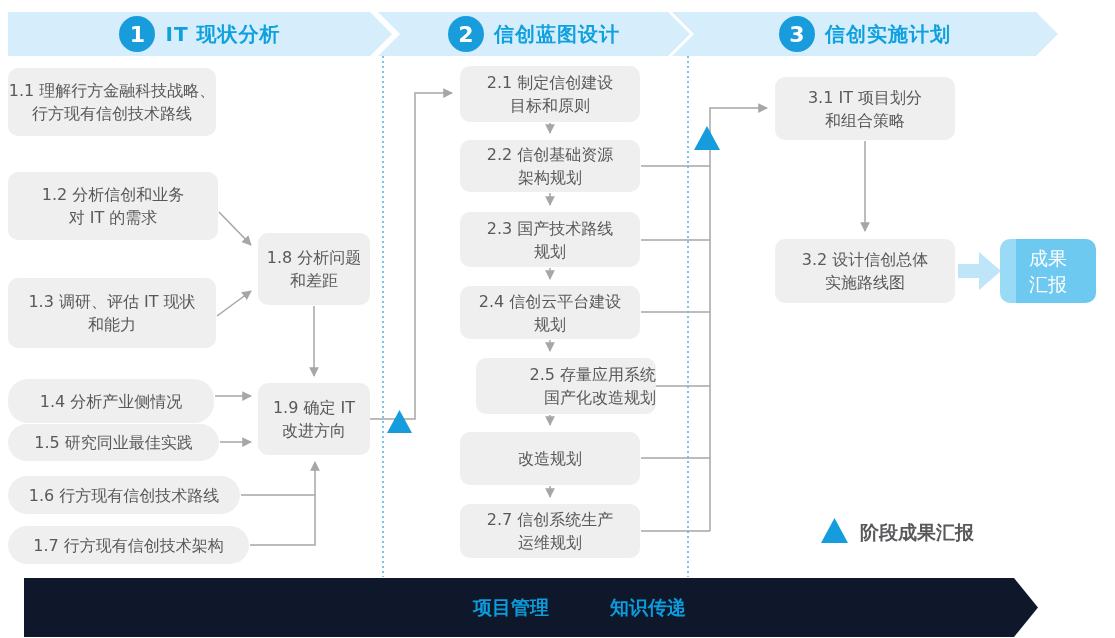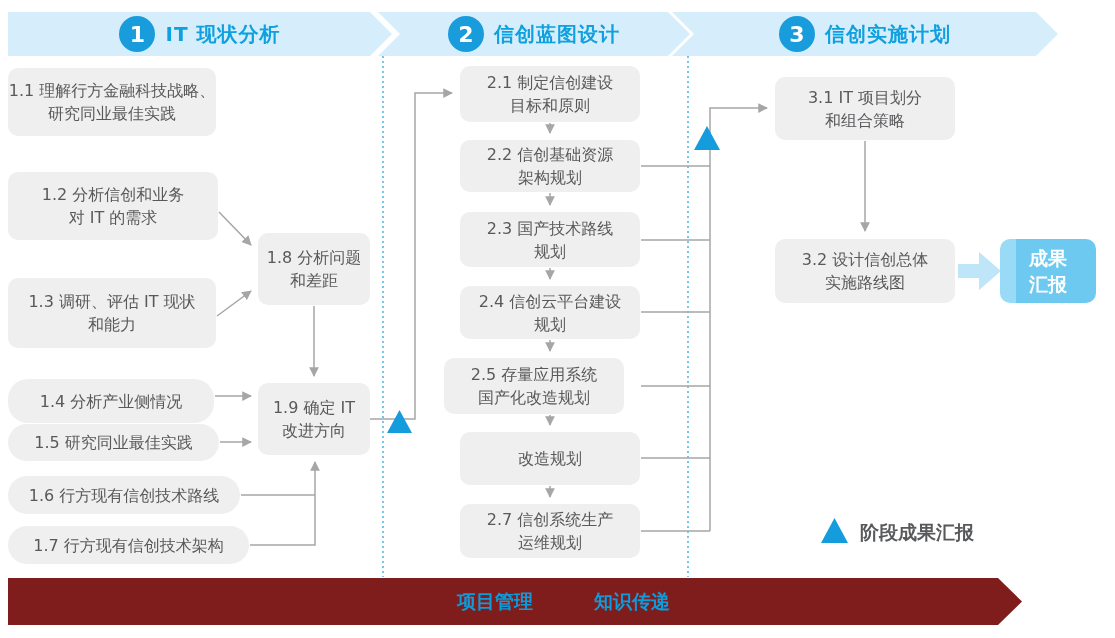--- a/index.html
+++ b/index.html
@@ -16,21 +16,21 @@
      clip-path:polygon(0 0,calc(100% - 22px) 0,100% 50%,calc(100% - 22px) 100%,0 100%);}
   .banner.b2{left:378px;width:312px;
      clip-path:polygon(0 0,calc(100% - 22px) 0,100% 50%,calc(100% - 22px) 100%,0 100%,22px 50%);}
   .banner.b3{left:672px;width:386px;
      clip-path:polygon(0 0,calc(100% - 22px) 0,100% 50%,calc(100% - 22px) 100%,0 100%,22px 50%);}
   .pnum{width:36px;height:36px;border-radius:50%;background:#189CDB;color:#fff;
         font-weight:bold;font-size:22px;display:flex;align-items:center;justify-content:center;flex:0 0 auto;}
   .plabel{color:#0FA0DF;font-weight:bold;font-size:20px;letter-spacing:1px;white-space:nowrap;}
 
   
-  .bottom-banner{position:absolute;left:8px;top:578px;width:1014px;height:47px;background:#7f1d1d;
+  .bottom-banner{position:absolute;left:24px;top:578px;width:1014px;height:59px;background:#0f172a;
      clip-path:polygon(0 0,calc(100% - 24px) 0,100% 50%,calc(100% - 24px) 100%,0 100%);z-index:2;}
   .bottom-banner span{position:absolute;top:50%;transform:translateY(-50%);width:100px;text-align:center;
      color:#0C9BDB;font-weight:bold;font-size:19px;white-space:nowrap;}
   .bottom-banner .pm{left:437px;}
   .bottom-banner .kt{left:574px;}
 
   
   .node{position:absolute;background:#EFEFEF;border-radius:10px;color:#58595B;font-size:16px;
         line-height:23px;display:flex;flex-direction:column;align-items:center;justify-content:center;
         text-align:center;z-index:2;}
@@ -42,29 +42,29 @@
   .n14{left:8px;  top:379px;width:206px;height:44px;}
   .n15{left:8px;  top:424px;width:211px;height:37px;}
   .n16{left:8px;  top:476px;width:232px;height:38px;}
   .n17{left:8px;  top:526px;width:241px;height:38px;}
   .n18{left:258px;top:233px;width:112px;height:72px;}
   .n19{left:258px;top:383px;width:112px;height:72px;}
   .n21{left:460px;top:66px; width:180px;height:56px;text-align:right;}
   .n22{left:460px;top:140px;width:180px;height:52px;}
   .n23{left:460px;top:212px;width:180px;height:55px;}
   .n24{left:460px;top:286px;width:180px;height:53px;}
-  .n25{left:444px;top:358px;width:180px;height:56px;}
+  .n25{left:476px;top:358px;width:180px;height:56px;align-items:flex-end;}
   .n26{left:460px;top:432px;width:180px;height:53px;}
   .n27{left:460px;top:504px;width:180px;height:54px;}
   .n31{left:775px;top:77px; width:180px;height:63px;}
   .n32{left:775px;top:239px;width:180px;height:64px;}
 
   .result{left:1000px;top:239px;width:96px;height:64px;border-radius:10px;
         background:linear-gradient(90deg,#99DAF6 0%,#99DAF6 17%,#6EC9F1 17%);
-        color:#fff;font-weight:bold;font-size:19px;line-height:26px;}
+        color:#fff;font-weight:normal;font-size:19px;line-height:26px;}
 
   
   .legend-label{position:absolute;left:860px;top:520px;font-weight:bold;font-size:19px;
         color:#58595B;z-index:2;white-space:nowrap;}
 </style>
 </head>
 <body>
 
 <div id="canvas">
 
@@ -121,21 +121,21 @@
     <span class="pnum">2</span>
     <span class="plabel">信创蓝图设计</span>
   </div>
   <div class="banner b3">
     <span class="pnum">3</span>
     <span class="plabel">信创实施计划</span>
   </div>
 
   <div class="node n11">
     <span>1.1 理解行方金融科技战略、</span>
-    <span>研究同业最佳实践</span>
+    <span>行方现有信创技术路线</span>
   </div>
   <div class="node n12">
     <span>1.2 分析信创和业务</span>
     <span>对 IT 的需求</span>
   </div>
   <div class="node n13">
     <span>1.3 调研、评估 IT 现状</span>
     <span>和能力</span>
   </div>
   <div class="node pill n14">

